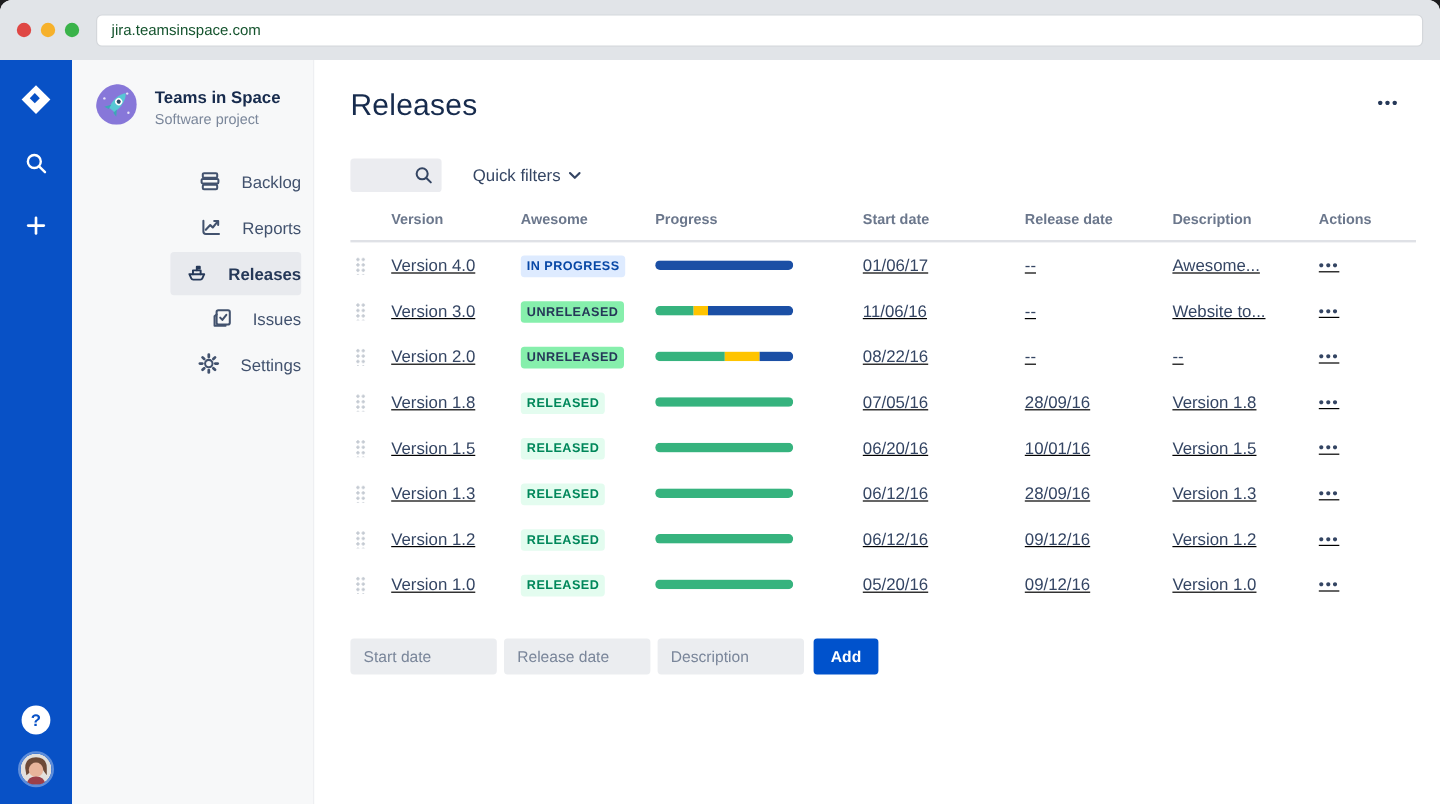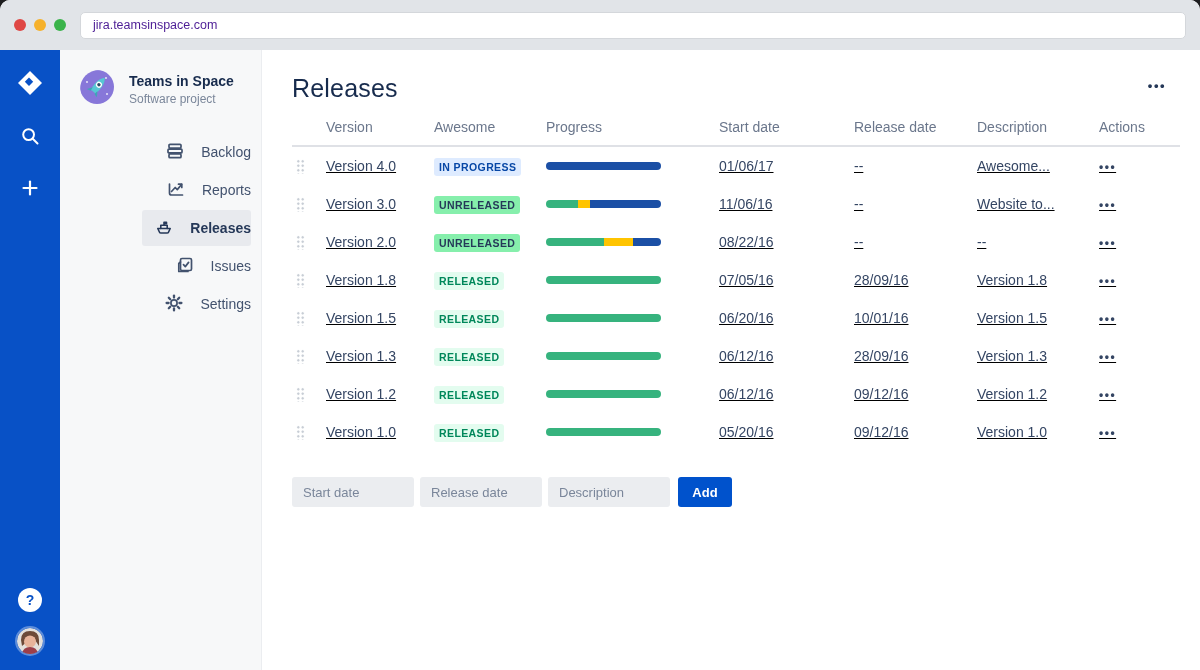--- a/index.html
+++ b/index.html
@@ -6,21 +6,21 @@
   html,body { width:1200px; height:670px; background:#1d1d1f; font-family:"Liberation Sans", sans-serif; overflow:hidden; }
   .window { width:1200px; height:670px; border-radius:10px 10px 0 0; overflow:hidden; display:flex; flex-direction:column; background:#fff; }
 
   
   .chrome { height:50px; background:#e1e4e8; display:flex; align-items:center; padding:0 14px 0 14px; flex-shrink:0; }
   .lights { display:flex; gap:8px; margin-right:14px; }
   .light { width:12px; height:12px; border-radius:50%; }
   .light.red { background:#df4744; }
   .light.yellow { background:#f6b12b; }
   .light.green { background:#3ab34a; }
-  .urlbar { flex:1; height:27px; background:#fff; border:1px solid #d4d7db; border-radius:5px; display:flex; align-items:center; padding:0 12px; font-size:12.5px; color:#4c1d95; }
+  .urlbar { flex:1; height:27px; background:#fff; border:1px solid #d4d7db; border-radius:5px; display:flex; align-items:center; padding:0 12px; font-size:12.5px; color:#14532d; }
 
   .app { flex:1; display:flex; min-height:0; }
 
   
   .rail { width:60px; background:#0851c6; display:flex; flex-direction:column; align-items:center; padding:18px 0 14px; flex-shrink:0; }
   .logo { width:30px; height:30px; display:flex; align-items:center; justify-content:center; cursor:pointer; }
   .rail-btn { background:none; border:none; margin-top:24px; cursor:pointer; width:28px; height:28px; display:flex; align-items:center; justify-content:center; }
   .rail-spacer { flex:1; }
   .help { width:24px; height:24px; border-radius:50%; background:#fff; border:none; color:#0851c6; font-weight:bold; font-size:14px; cursor:pointer; display:flex; align-items:center; justify-content:center; margin-bottom:14px; }
   .avatar { width:30px; height:30px; border-radius:50%; overflow:hidden; cursor:pointer; border:2px solid rgba(255,255,255,.35); }
@@ -40,21 +40,21 @@
   .main { flex:1; background:#fff; padding:24px 20px 0 30px; position:relative; min-width:0; }
   .main-head h1 { font-size:25px; font-weight:500; color:#172b4d; letter-spacing:.2px; }
   .page-actions { position:absolute; top:28px; right:34px; color:#253858; font-size:13px; font-weight:bold; letter-spacing:1.5px; cursor:pointer; }
 
   .filters { margin-top:29px; display:flex; align-items:center; }
   .searchbox { width:76px; height:28px; background:#ebecf0; border-radius:3px; position:relative; cursor:text; }
   .searchbox svg { position:absolute; right:7px; top:6px; }
   .qf { margin-left:26px; display:flex; align-items:center; gap:7px; font-size:14px; color:#344563; cursor:pointer; }
 
   .table { margin-top:16px; }
-  .thead { display:flex; align-items:center; font-size:14px; color:#6b778c; padding-bottom:10px; border-bottom:2px solid #dfe1e6; }
+  .thead { display:flex; align-items:center; font-size:12px; color:#6b778c; padding-bottom:10px; border-bottom:2px solid #dfe1e6;font-weight:bold; }
   .trow { display:flex; align-items:center; height:38px;text-decoration:underline; }
   .col-handle { width:34px; display:flex; align-items:center; }
   .col-version { width:108px; }
   .col-status { width:112px; }
   .col-progress { width:173px; }
   .col-start { width:135px; }
   .col-release { width:123px; }
   .col-desc { width:122px; }
   .col-actions { width:70px; }
   .trow .col-version, .trow .col-start, .trow .col-release, .trow .col-desc { font-size:14px; color:#344563; }
@@ -215,20 +215,34 @@
         </div>
       </div>
     </aside>
 
     <main class="main">
       <div class="main-head">
         <h1>Releases</h1>
         <div class="page-actions">•••</div>
       </div>
 
+      <div class="filters">
+        <div class="searchbox">
+          <svg width="16" height="16" viewBox="0 0 16 16" fill="none" stroke="#344563" stroke-width="1.7" stroke-linecap="round">
+            <circle cx="6.8" cy="6.8" r="4.6"></circle>
+              <line x1="10.5" y1="10.5" x2="14" y2="14"></line>
+          </svg>
+        </div>
+        <div class="qf">
+          <span>Quick filters</span>
+          <svg width="10" height="7" viewBox="0 0 10 7" fill="none" stroke="#344563" stroke-width="1.8" stroke-linecap="round" stroke-linejoin="round">
+            <polyline points="1,1.2 5,5.2 9,1.2"></polyline>
+          </svg>
+        </div>
+      </div>
 
       <div class="table">
         <div class="thead">
           <span class="col-handle"></span>
           <span class="col-version">Version</span>
           <span class="col-status">Awesome</span>
           <span class="col-progress">Progress</span>
           <span class="col-start">Start date</span>
           <span class="col-release">Release date</span>
           <span class="col-desc">Description</span>

